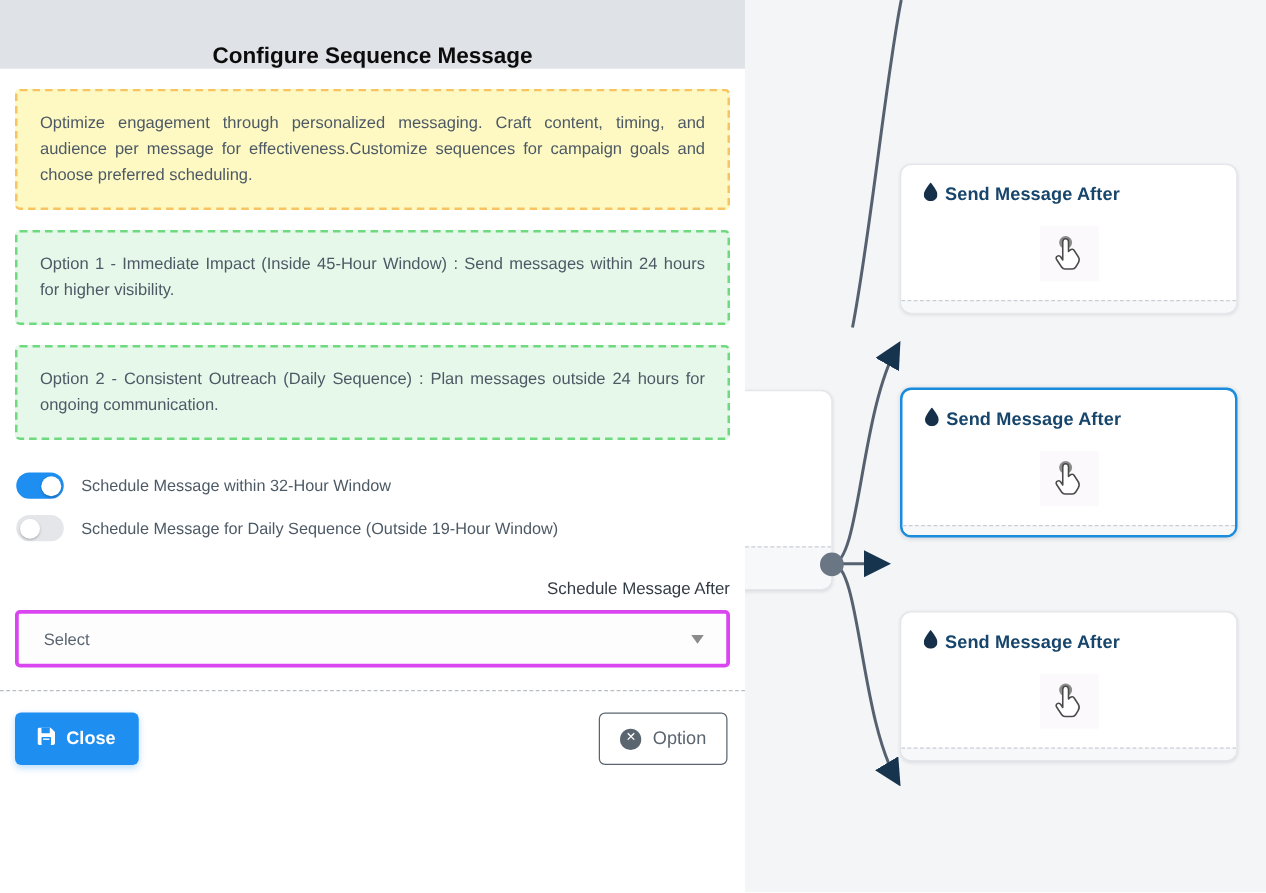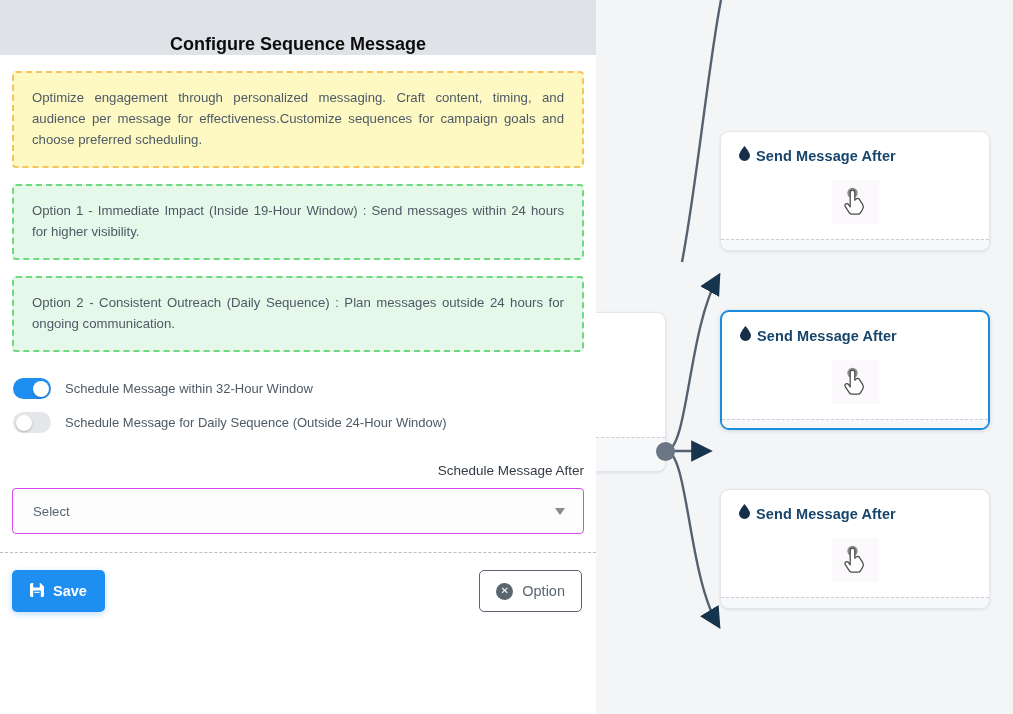--- a/index.html
+++ b/index.html
@@ -146,21 +146,21 @@
   }
   .switch.on .knob  { right: 2.5px; }
   .switch.off .knob { left: 2.5px; }
   .switch-label { font-size: 13px; color: #4d5a66; margin-left: 14px; }
 
   .field-label {
     font-size: 13.5px; color: #333b44; margin-top: 30px; margin-left: 1px; text-align: right;
   }
   .select {
     margin-top: 10px; height: 46px;
-    border: 1px solid #d946ef; border-radius: 4px;
+    border: 3px solid #d946ef; border-radius: 4px;
     background: #fdfdfe;
     display: flex; align-items: center;
     position: relative;
   }
   .select-value { font-size: 13.2px; color: #5b6570; margin-left: 20px; }
   .caret {
     position: absolute; right: 18px;
     width: 0; height: 0;
     border-left: 5.5px solid transparent;
     border-right: 5.5px solid transparent;
@@ -309,39 +309,39 @@
       <div class="panel-title">Configure Sequence Message</div>
     </div>
 
     <div class="panel-body">
 
       <div class="info-box">
         <div class="info-text">Optimize engagement through personalized messaging. Craft content, timing, and audience per message for effectiveness.Customize sequences for campaign goals and choose preferred scheduling.</div>
       </div>
 
       <div class="opt-box">
-        <div class="opt-text">Option 1 - Immediate Impact (Inside 19-Hour Window) : Send messages within 24 hours for higher visibility.</div>
+        <div class="opt-text">Option 1 - Immediate Impact (Inside 45-Hour Window) : Send messages within 24 hours for higher visibility.</div>
       </div>
 
       <div class="opt-box">
         <div class="opt-text">Option 2 - Consistent Outreach (Daily Sequence) : Plan messages outside 24 hours for ongoing communication.</div>
       </div>
 
       <div class="switch-row first">
         <span class="switch on">
           <span class="knob"></span>
         </span>
         <span class="switch-label">Schedule Message within 32-Hour Window</span>
       </div>
 
       <div class="switch-row second">
         <span class="switch off">
           <span class="knob"></span>
         </span>
-        <span class="switch-label">Schedule Message for Daily Sequence (Outside 24-Hour Window)</span>
+        <span class="switch-label">Schedule Message for Daily Sequence (Outside 19-Hour Window)</span>
       </div>
 
       <div class="field-label">Schedule Message After</div>
 
       <div class="select">
         <span class="select-value">Select</span>
         <span class="caret"></span>
       </div>
     </div>
 
@@ -350,21 +350,21 @@
     <div class="footer">
       <button class="btn-save">
         <span>
           <svg width="14" height="14" viewBox="0 0 14 14">
             <path d="M0 1.6 A1.6 1.6 0 0 1 1.6 0 L10.4 0 L14 3.6 L14 12.4 A1.6 1.6 0 0 1 12.4 14 L1.6 14 A1.6 1.6 0 0 1 0 12.4 Z" fill="#ffffff"></path>
             <rect x="3.2" y="0" width="6.6" height="4.6" rx="0.5" fill="#1e8ef1"></rect>
             <rect x="3.2" y="7.6" width="7.6" height="6.4" rx="0.6" fill="#1e8ef1"></rect>
             <rect x="4.4" y="8.8" width="5.2" height="1.1" fill="#ffffff"></rect>
           </svg>
         </span>
-        <span>Save</span>
+        <span>Close</span>
       </button>
 
       <button class="btn-close">
         <span class="close-circle">✕</span>
         <span>Option</span>
       </button>
     </div>
   </div>
 </div>
 

